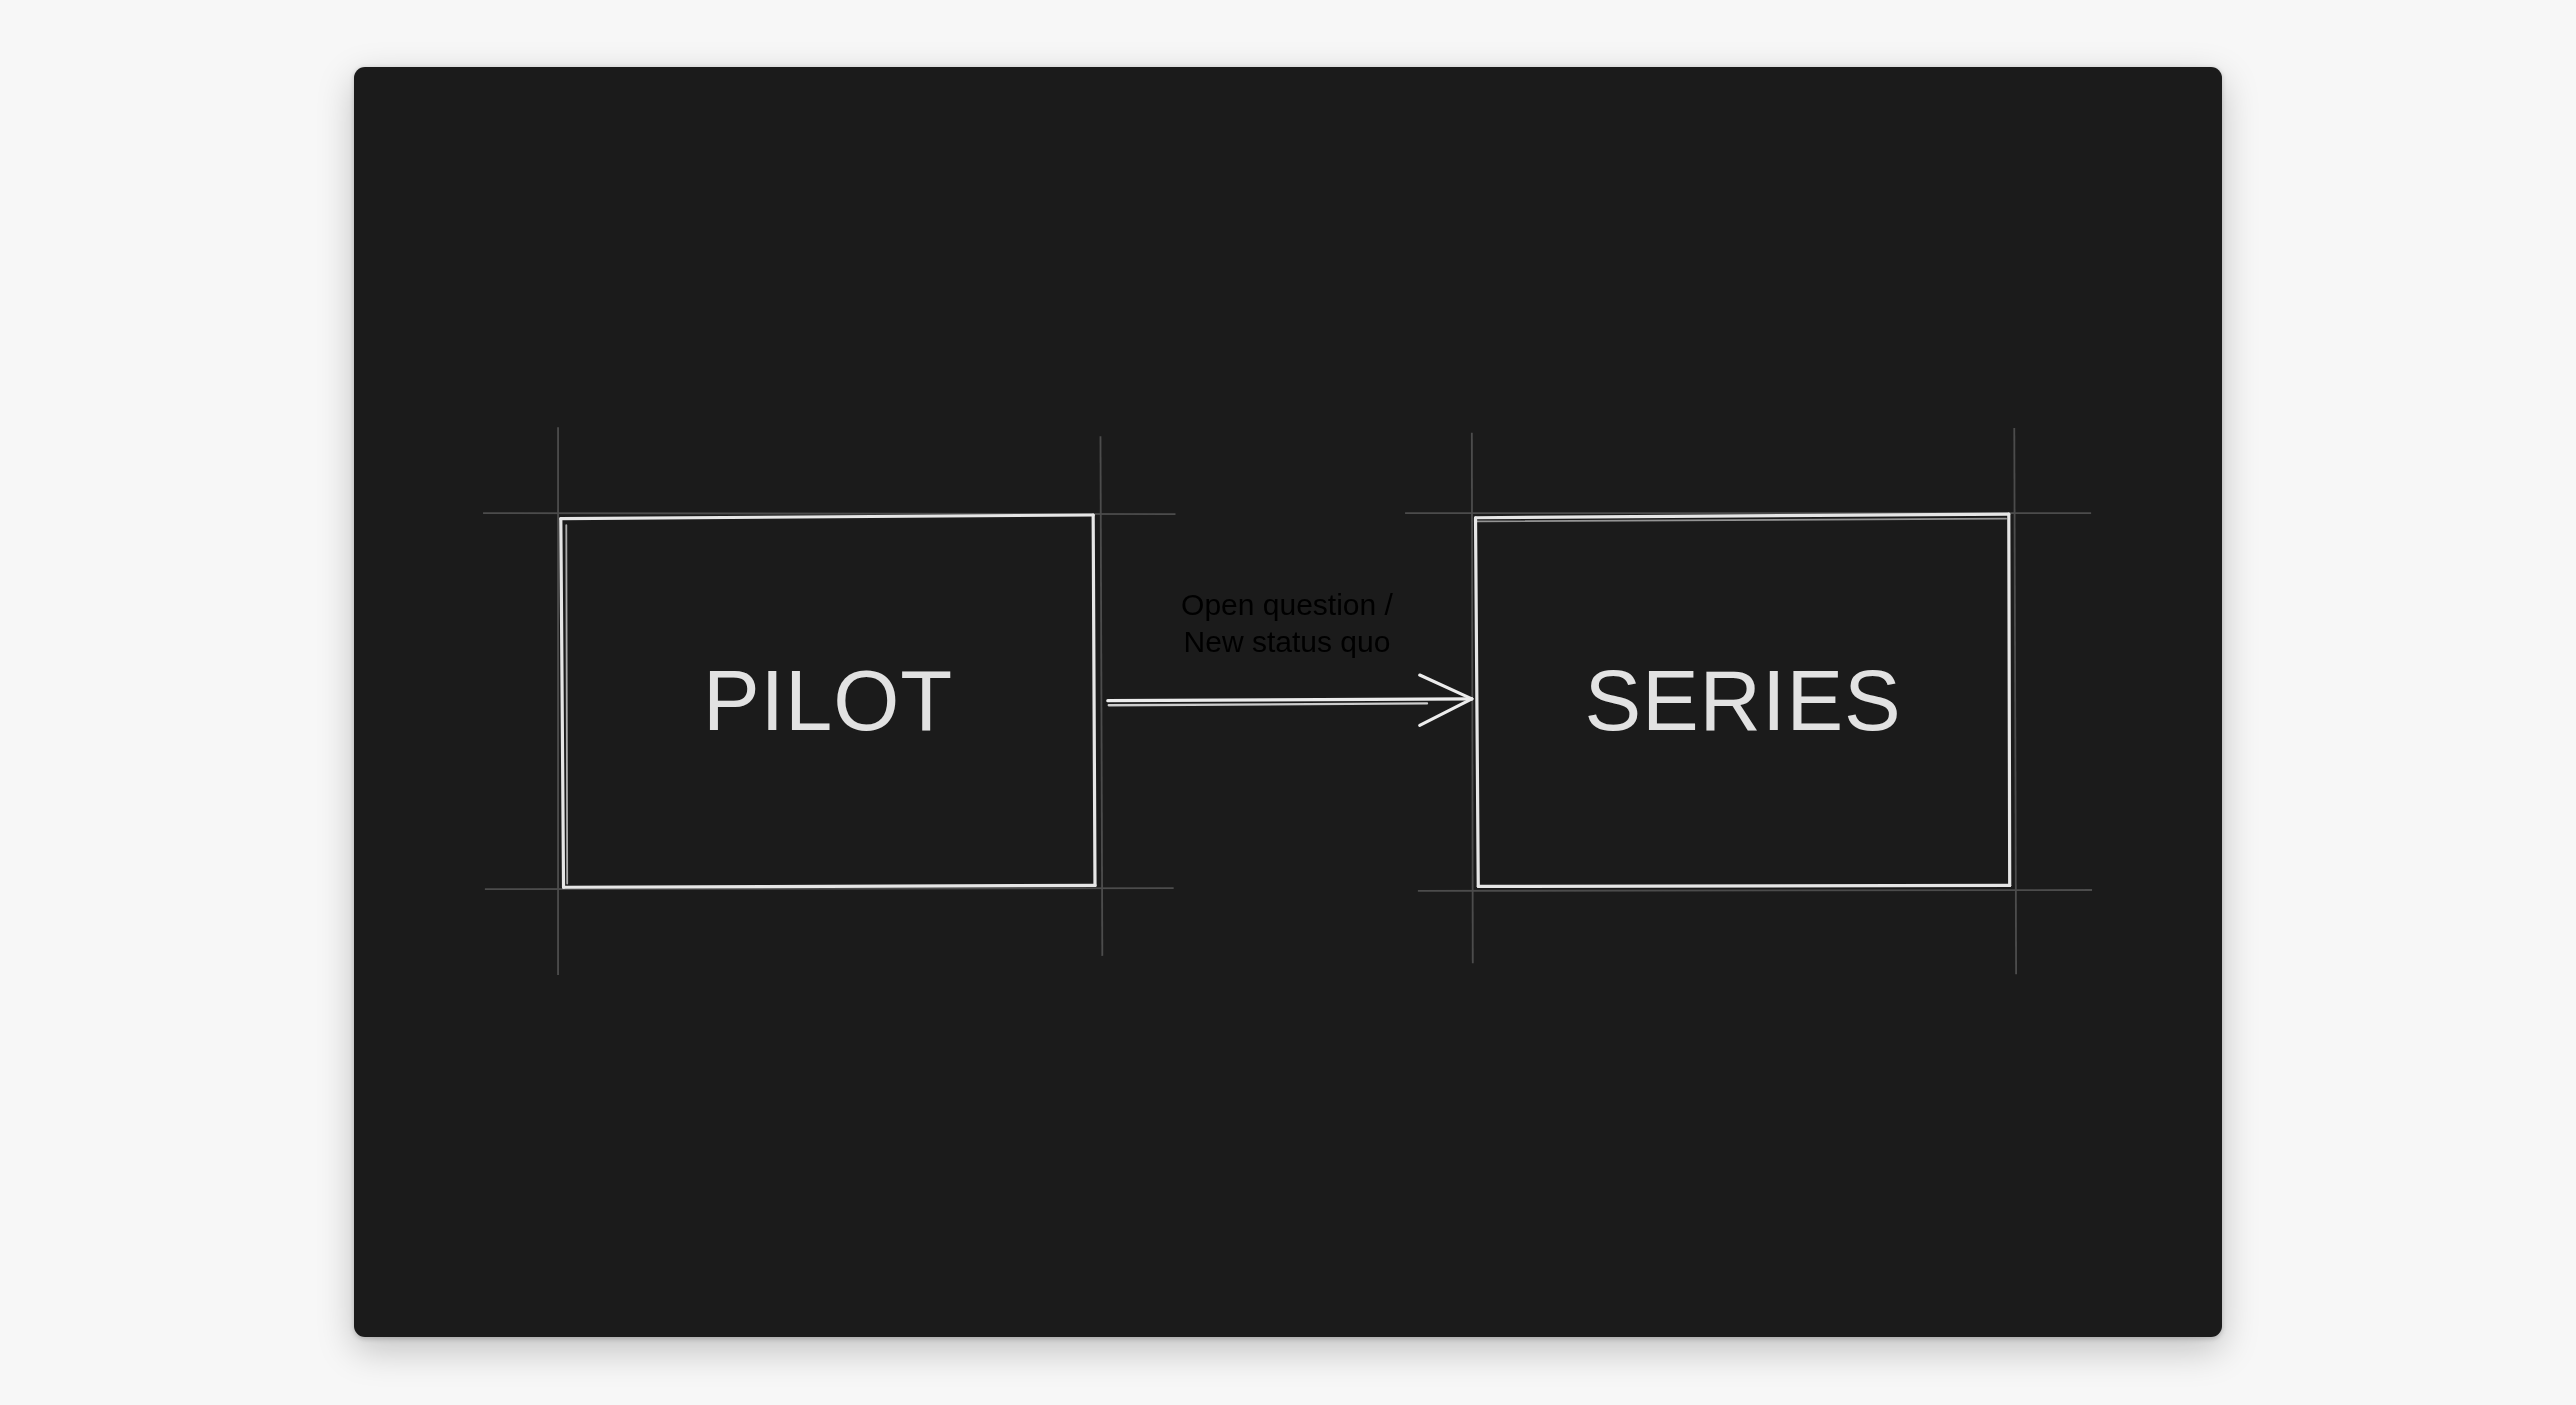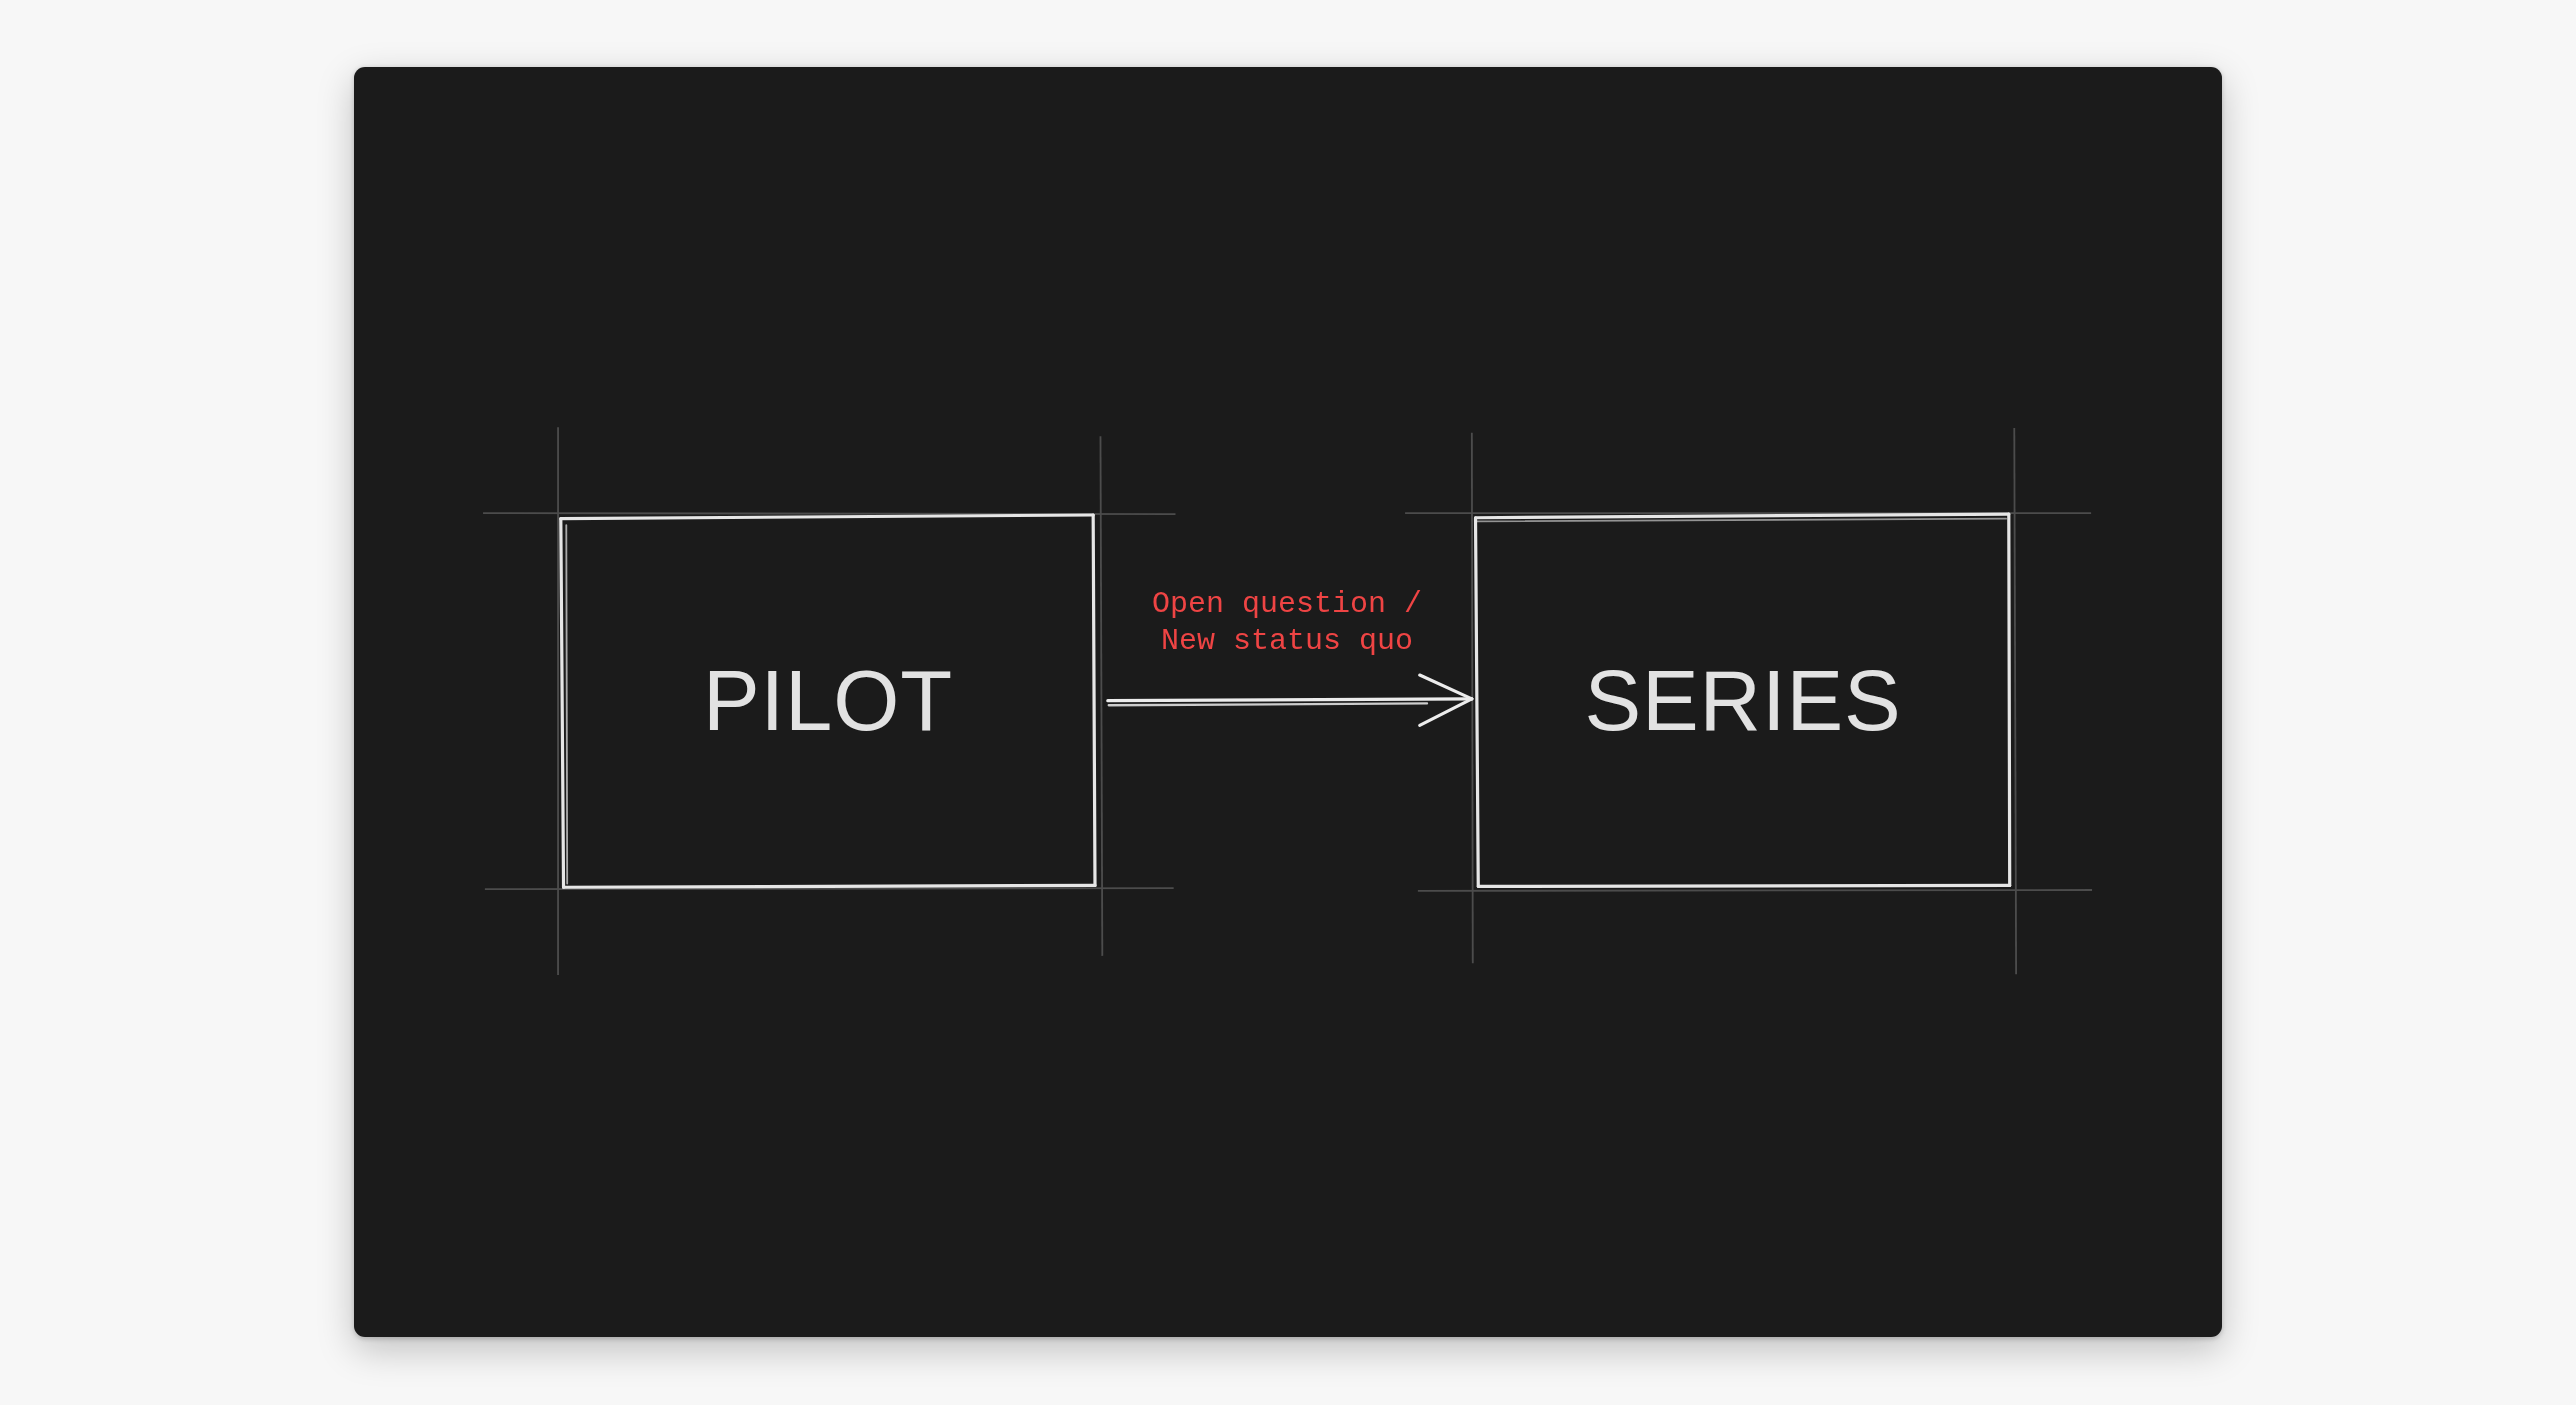--- a/index.html
+++ b/index.html
@@ -29,22 +29,21 @@
     text-align: center;
   }
   .big {
     font-size: 85px;
     line-height: 1;
     letter-spacing: 0.9px;
   }
   .caption {
     font-size: 30px;
     line-height: 37px;
-    color: #ef4444;
-    font-family: Liberation Mono, monospace;
+    color: #000000;
   }
 </style>
 </head>
 <body>
 
 <div class="card"></div>
 
 <svg class="sketch" viewBox="0 0 2816 1536" xmlns="http://www.w3.org/2000/svg">
 
   <g stroke="#555" stroke-width="2" fill="none" opacity="0.85">

